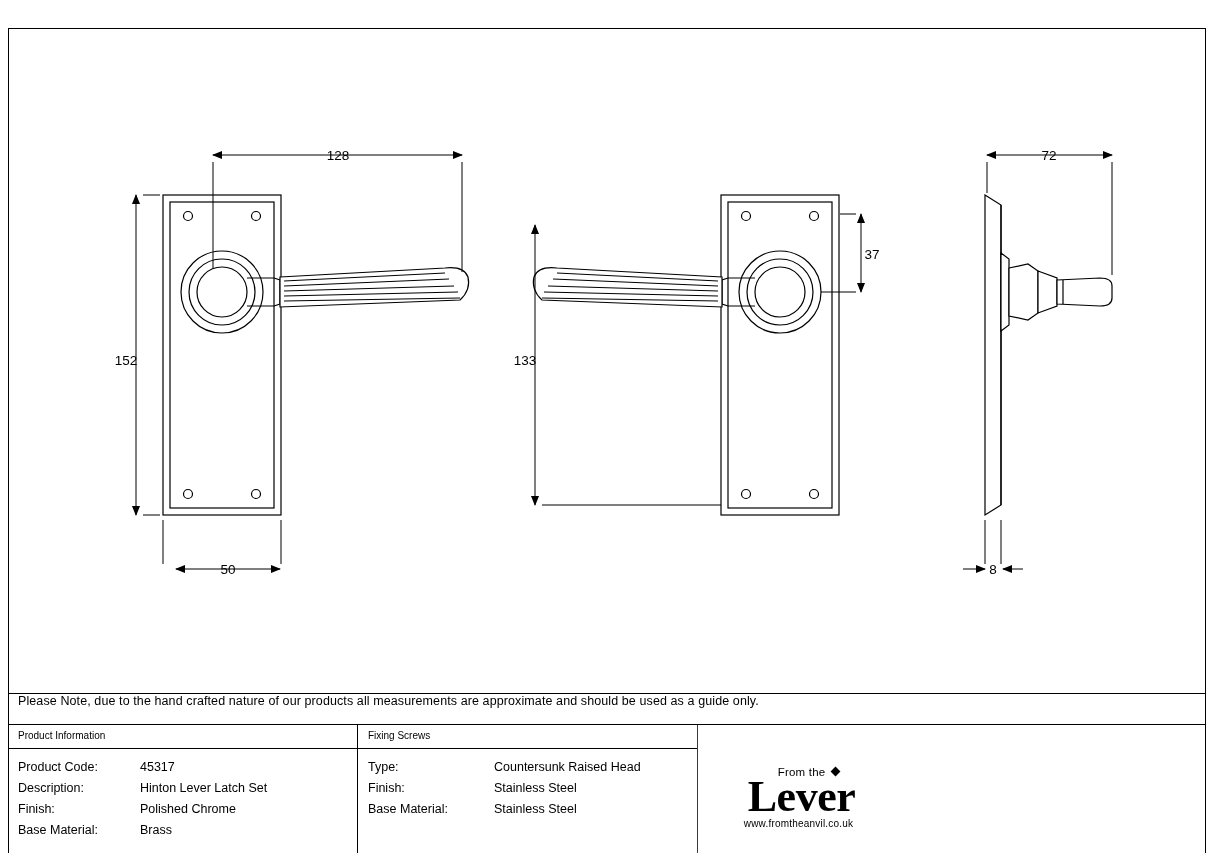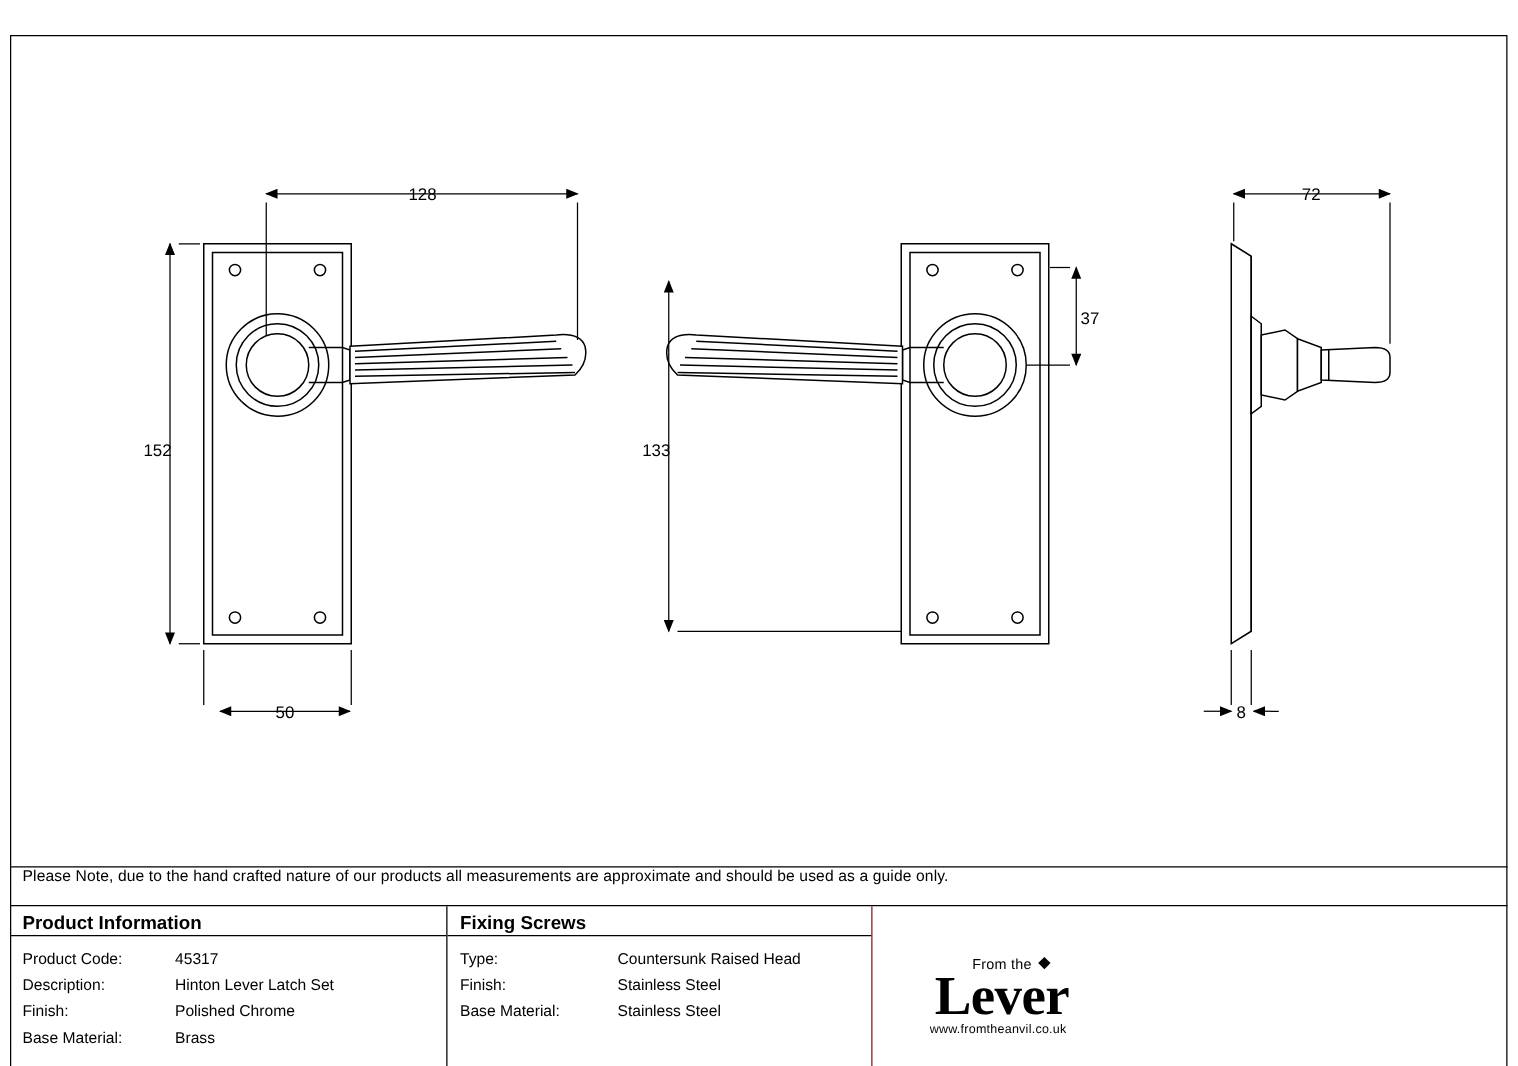--- a/index.html
+++ b/index.html
@@ -72,27 +72,26 @@
     box-sizing: border-box;
     position: relative;
     padding: 0;
   }
   .col-prod { width: 350px; border-right: 1px solid #000; }
   .col-pack { width: 300px; border-right: 1px solid #000; }
   .col-fix  { width: 340px; border-right: 1px solid #7f1d1d; }
   .col-logo { width: 207px; }
 
   .col-head {
-    font-size: 15px;
+    font-size: 10px;
     color: #000;
     padding: 5px 0 4px 10px;
     border-bottom: 1px solid #000;
     box-sizing: border-box;
     height: 24px;
-    font-weight: bold;
   }
   .col-body {
     padding: 8px 0 0 10px;
     font-size: 12.5px;
     color: #000;
   }
   .kv {
     display: flex;
     line-height: 21px;
     gap: 16px;

